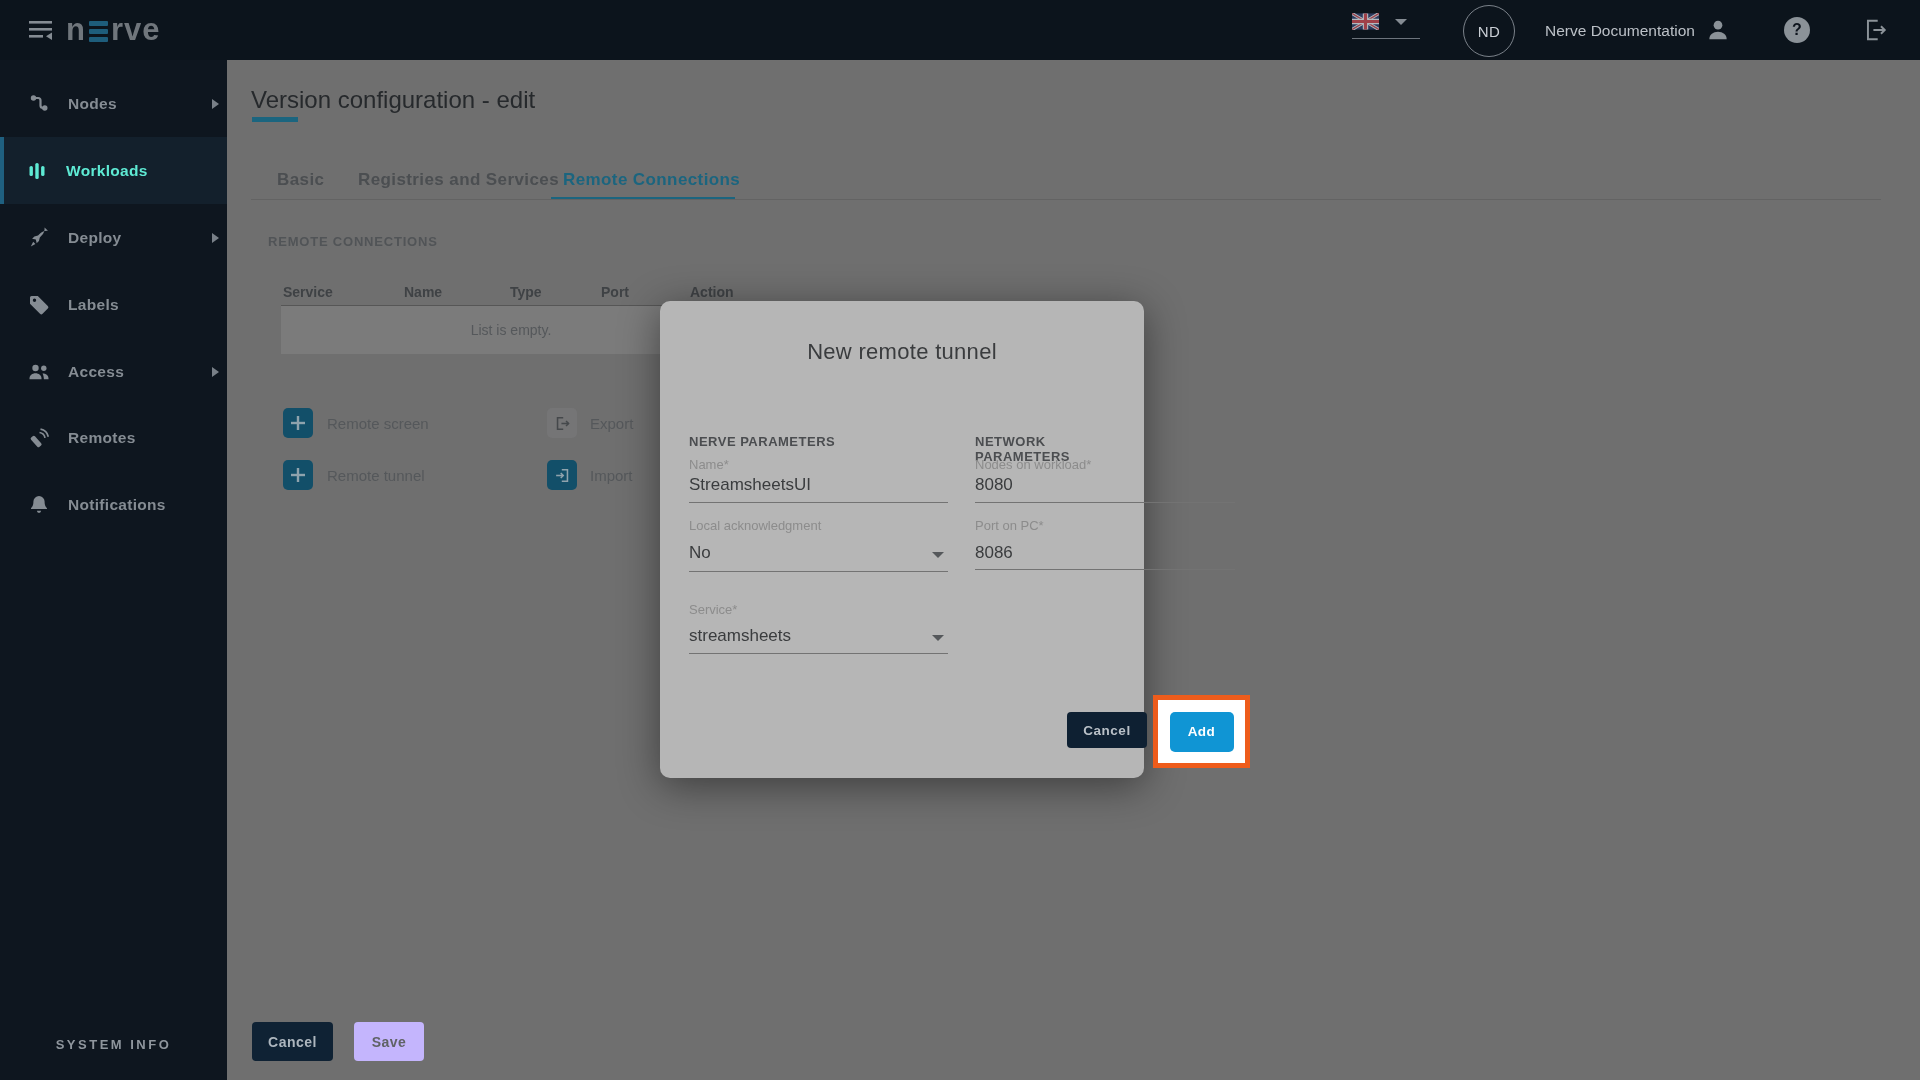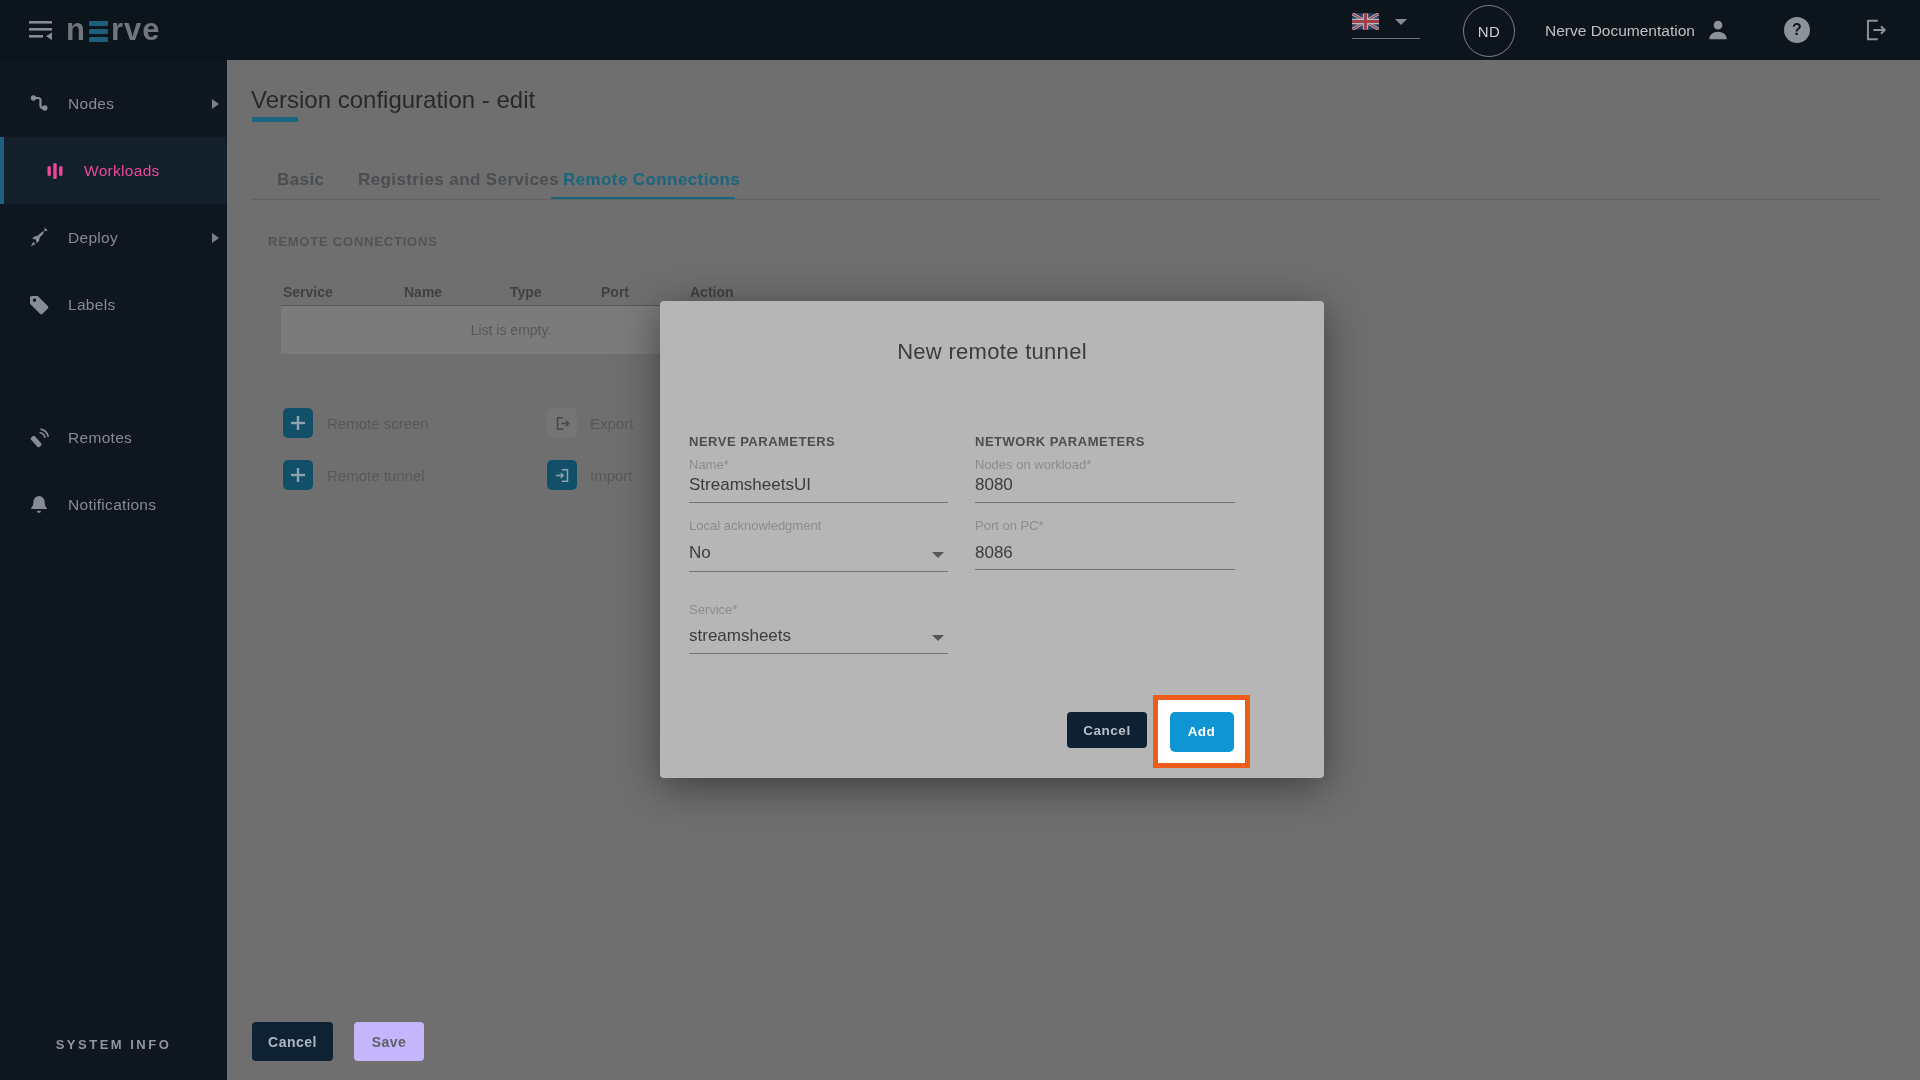--- a/index.html
+++ b/index.html
@@ -26,22 +26,22 @@
   .tb-person{left:1705px;}
   .tb-help{left:1784px;background:#8b9298;border-radius:50%;display:flex;align-items:center;
         justify-content:center;color:#0d141d;font-size:16px;font-weight:700;}
   .tb-logout{left:1862px;}
 
   
   .sidebar{position:absolute;left:0;top:60px;width:227px;height:1020px;background:#0e161f;z-index:4;}
   .side-item{position:absolute;left:0;width:227px;height:67px;display:flex;align-items:center;
         padding-left:27px;box-sizing:border-box;color:#858c93;cursor:pointer;}
   .side-item .s-icon{width:24px;height:24px;margin-right:17px;flex:0 0 auto;}
-  .side-item .s-label{font-size:15.5px;letter-spacing:.3px;}
-  .side-item.active{background:#13202c;border-left:4px solid #1f6080;padding-left:39px;color:#ec4899;}
+  .side-item .s-label{font-size:15.5px;letter-spacing:.3px;font-weight:bold;}
+  .side-item.active{background:#13202c;border-left:4px solid #1f6080;padding-left:21px;color:#5eead4;}
   .chev{position:absolute;right:8px;width:0;height:0;border-top:5.5px solid transparent;
         border-bottom:5.5px solid transparent;border-left:7px solid #798088;}
   .sys-info{position:absolute;left:0;top:977px;width:227px;text-align:center;
         font-size:13px;font-weight:700;letter-spacing:2.5px;color:#8f969d;}
 
   
   .page-title{position:absolute;left:251px;top:86px;font-size:24px;font-weight:400;color:#26292c;}
   .title-underline{position:absolute;left:252px;top:117px;width:46px;height:5px;background:#1b657f;}
   .tab{position:absolute;top:170px;font-size:17px;font-weight:700;letter-spacing:.4px;
         color:#4b4e51;cursor:pointer;}
@@ -63,22 +63,22 @@
   .act-label{position:absolute;font-size:15px;color:#55585b;}
 
   .btn{border-radius:4px;display:flex;align-items:center;justify-content:center;
         font-weight:700;letter-spacing:.5px;cursor:pointer;box-sizing:border-box;}
   .pg-cancel{position:absolute;left:252px;top:1022px;width:81px;height:39px;background:#0f2234;
         color:#adb6be;font-size:14px;}
   .pg-save{position:absolute;left:354px;top:1022px;width:70px;height:39px;background:#c4b5fd;
         color:#5f6265;font-size:14px;}
 
   
-  .modal{position:absolute;left:660px;top:301px;width:664px;height:477px;background:#b6b6b6;
-        border-radius:4px;box-shadow:0 8px 40px rgba(0,0,0,.45);z-index:10;}
+  .modal{position:absolute;left:660px;top:301px;width:484px;height:477px;background:#b6b6b6;
+        border-radius:10px;box-shadow:0 8px 40px rgba(0,0,0,.45);z-index:10;}
   .m-title{position:absolute;left:0;top:38px;width:100%;text-align:center;font-size:22px;
         font-weight:500;letter-spacing:.3px;color:#3a3c3e;}
   .m-sect{position:absolute;font-size:13px;font-weight:600;letter-spacing:.5px;color:#4b4d50;top:133px;}
   .f-label{position:absolute;font-size:13px;color:#8c8c8c;}
   .f-value{position:absolute;font-size:17px;color:#3a3c3e;}
   .f-line{position:absolute;height:1px;background:#737373;}
   .f-caret{position:absolute;width:0;height:0;border-left:6px solid transparent;
         border-right:6px solid transparent;border-top:6.5px solid #55585b;}
   .m-cancel{position:absolute;left:407px;top:411px;width:80px;height:36px;background:#0e2032;
         color:#b9c0c7;font-size:13.5px;}
@@ -171,20 +171,30 @@
       <span class="chev"></span>
     </div>
 
     <div class="side-item" style="top:211px">
       <svg class="s-icon" viewBox="0 0 24 24" fill="currentColor" fill-rule="evenodd">
         <path d="M3 10.8V4.5A1.5 1.5 0 0 1 4.5 3h6.3l10 10a1.8 1.8 0 0 1 0 2.6l-5.2 5.2a1.8 1.8 0 0 1-2.6 0L3 10.8zM7.5 9a1.7 1.7 0 1 0 0-3.4 1.7 1.7 0 0 0 0 3.4z"></path>
       </svg>
       <span class="s-label">Labels</span>
     </div>
 
+    <div class="side-item" style="top:278px">
+      <svg class="s-icon" viewBox="0 0 24 24" fill="currentColor">
+        <circle cx="8.5" cy="8" r="3.2"></circle>
+        <path d="M2.5 18.5c0-3.1 2.7-5.2 6-5.2s6 2.1 6 5.2v.8h-12z"></path>
+        <circle cx="16.8" cy="8.3" r="2.7"></circle>
+        <path d="M15.5 13.6c3.4 0 6 1.9 6 4.9v.8h-4.6c-.2-2.4-.5-4.2-1.4-5.7z"></path>
+      </svg>
+      <span class="s-label">Access</span>
+      <span class="chev"></span>
+    </div>
 
     <div class="side-item" style="top:344px">
       <svg class="s-icon" viewBox="0 0 24 24" fill="currentColor">
         <g transform="rotate(-42 9 16)">
           <rect x="6.8" y="9.5" width="5.2" height="12.5" rx="1.6"></rect>
         </g>
         <path d="M12.5 6.5a6.5 6.5 0 0 1 5.5 5.3" fill="none" stroke="currentColor" stroke-width="1.7"></path>
         <path d="M13.5 3.2a9.8 9.8 0 0 1 7.8 7.6" fill="none" stroke="currentColor" stroke-width="1.7"></path>
       </svg>
       <span class="s-label">Remotes</span>

